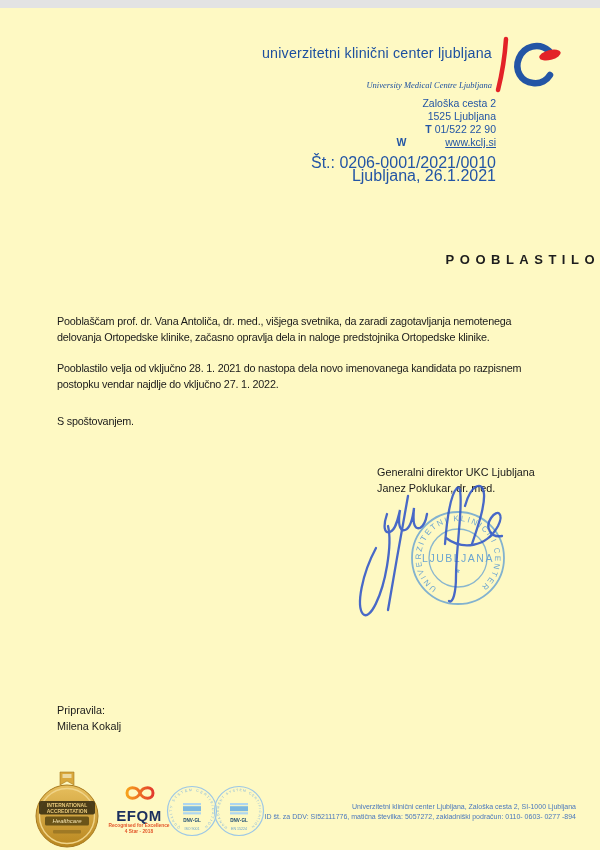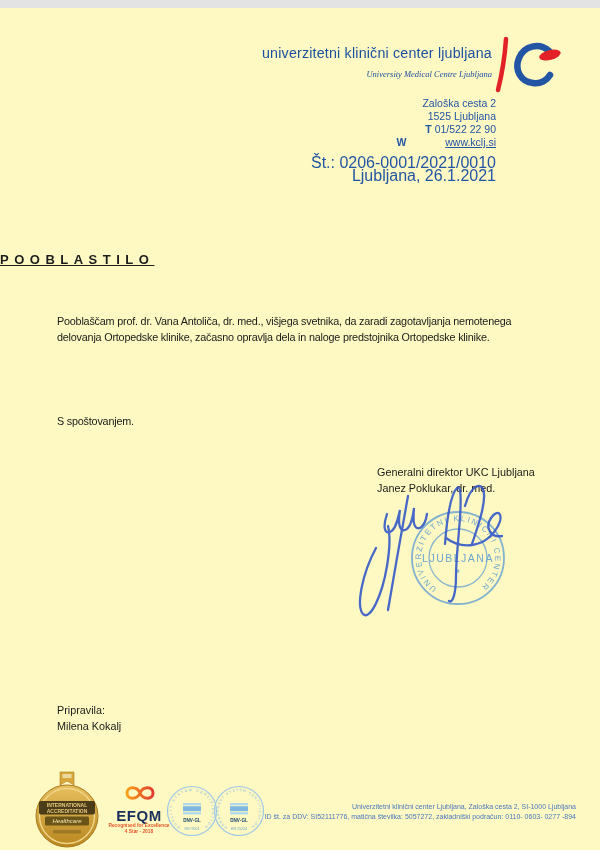--- a/index.html
+++ b/index.html
@@ -4,30 +4,30 @@
 <style>
   html,body{margin:0;padding:0;background:#888;}
   .page{position:relative;width:600px;height:850px;background:#fef9c3;overflow:hidden;
         font-family:"Liberation Sans",sans-serif;color:#1a1a1a;}
   .abs{position:absolute;}
   
   .scan-top{left:0;top:0;width:600px;height:8px;background:#e3e3e3;}
   
   .org-block{right:108px;top:44px;text-align:right;color:#1c4f9f;}
   .org-name{font-size:15.5px;letter-spacing:.2px;transform:scaleX(.92);transform-origin:100% 50%;}
-  .org-sub{font-family:"Liberation Serif",serif;font-style:italic;font-size:8.5px;margin-top:7px;}
+  .org-sub{font-family:"Liberation Serif",serif;font-style:italic;font-size:8.5px;margin-top:18px;}
   .logo-svg{left:492px;top:34px;}
   
   .addr-block{right:104px;top:97px;text-align:right;color:#2355a5;font-size:10.5px;line-height:13px;}
   .addr-block b{font-weight:bold;}
   .addr-block .url{text-decoration:underline;margin-left:36px;}
   .ref-block{right:104px;top:156px;text-align:right;color:#2355a5;font-size:16px;line-height:13px;}
   
-  .doc-title{left:0;right:0;top:252px;text-align:left;font-size:13px;font-weight:bold;
-             letter-spacing:5.5px;color:#1d1d1d;text-decoration:underline;}
+  .doc-title{left:0;right:0;top:252px;text-align:right;font-size:13px;font-weight:bold;
+             letter-spacing:5.5px;color:#1d1d1d;}
   .para{left:57px;width:496px;font-size:10.8px;letter-spacing:-.2px;line-height:15.5px;color:#1a1a1a;}
   .p1{top:314px;} .p2{top:361px;} .p3{top:414px;}
   
   .sig-block{left:377px;top:465px;font-size:10.8px;line-height:15.5px;color:#1a1a1a;}
   .stamp-svg{left:394px;top:494px;}
   .ink-svg{left:350px;top:474px;}
   
   .prepared{left:57px;top:703px;font-size:10.8px;line-height:15.5px;}
   
   .badge-gold{left:33px;top:771px;}
@@ -63,20 +63,21 @@
     <div><b>W</b> <span class="url">www.kclj.si</span></div>
   </div>
 
   <div class="abs ref-block">
     <div>Št.: 0206-0001/2021/0010</div>
     <div>Ljubljana, 26.1.2021</div>
   </div>
 
   <div class="abs doc-title">POOBLASTILO</div>
   <div class="abs para p1">Pooblaščam prof. dr. Vana Antoliča, dr. med., višjega svetnika, da zaradi zagotavljanja nemotenega delovanja Ortopedske klinike, začasno opravlja dela in naloge predstojnika Ortopedske klinike.</div>
+  <div class="abs para p2">Pooblastilo velja od vključno 28. 1. 2021 do nastopa dela novo imenovanega kandidata po razpisnem postopku vendar najdlje do vključno 27. 1. 2022.</div>
   <div class="abs para p3">S spoštovanjem.</div>
 
   <div class="abs sig-block">
     <div>Generalni direktor UKC Ljubljana</div>
     <div>Janez Poklukar, dr. med.</div>
   </div>
 
   <svg class="abs stamp-svg" width="128" height="128" viewBox="-64 -64 128 128" style="opacity:.92">
     <circle r="46" fill="none" stroke="#5f9ed2" stroke-width="1.8" opacity=".85"></circle>
     <circle r="29" fill="none" stroke="#5f9ed2" stroke-width="1.3" opacity=".8"></circle>

